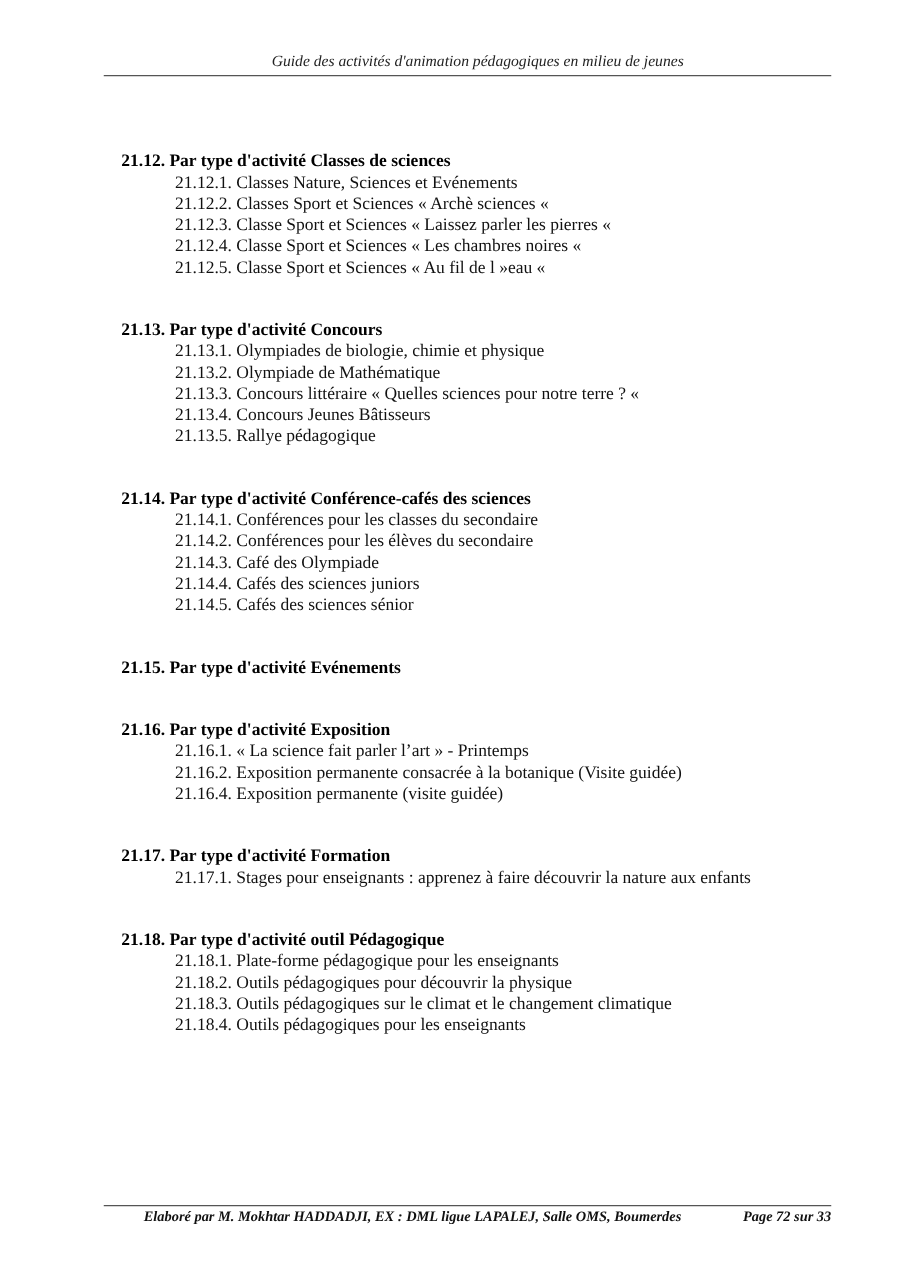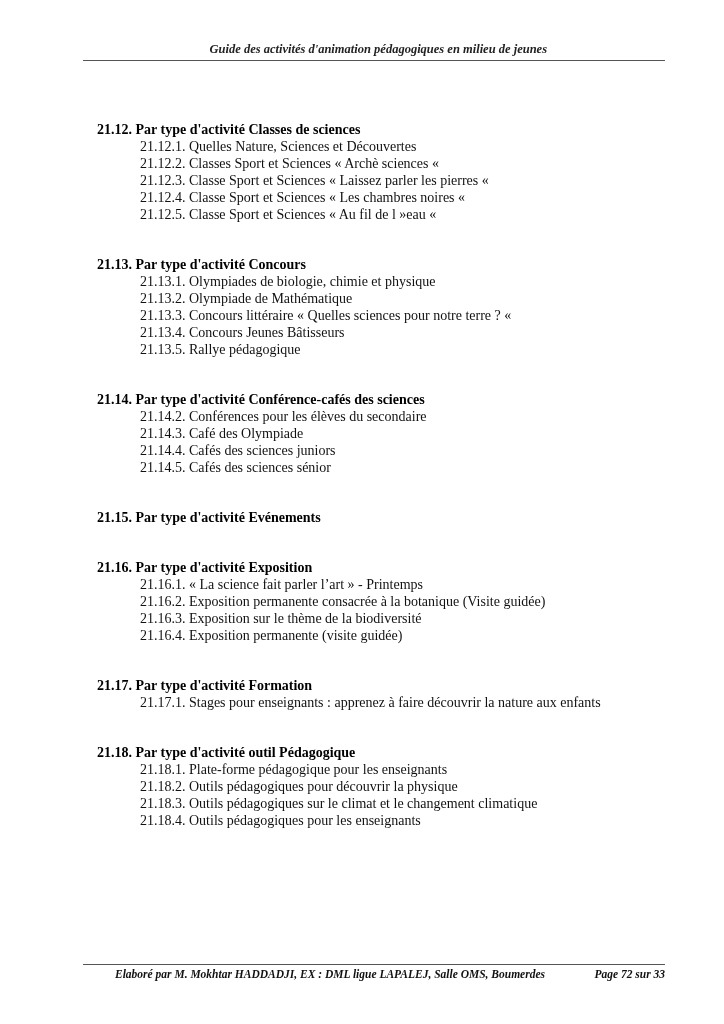--- a/index.html
+++ b/index.html
@@ -15,21 +15,20 @@
       font-family: "Liberation Serif", "DejaVu Serif", serif;
       color: #111111;
     }
     .page-header {
       position: absolute;
       left: 83px;
       top: 36px;
       width: 582px;
       height: 24px;
       border-bottom: 1.5px solid #555555;
-      font-weight: bold;
     }
     .page-header-title {
       position: absolute;
       right: 118px;
       top: 6px;
       font-family: "Liberation Serif", "DejaVu Serif", serif;
       font-style: italic;
       font-size: 12.5px;
       color: #222222;
       white-space: nowrap;
@@ -108,21 +107,21 @@
 
 <div class="page-header">
   <span class="page-header-title">Guide des activités d'animation pédagogiques en milieu de jeunes</span>
 </div>
 
 <div class="content">
 
   <div class="section s1">
     <div class="section-heading">21.12. Par type d'activité Classes de sciences</div>
     <ul class="section-items">
-      <li class="section-item">21.12.1. Quelles Nature, Sciences et Découvertes</li>
+      <li class="section-item">21.12.1. Classes Nature, Sciences et Evénements</li>
       <li class="section-item">21.12.2. Classes Sport et Sciences « Archè sciences «</li>
       <li class="section-item">21.12.3. Classe Sport et Sciences «  Laissez parler les pierres «</li>
       <li class="section-item">21.12.4. Classe Sport et Sciences «  Les chambres noires «</li>
       <li class="section-item">21.12.5. Classe Sport et Sciences « Au fil de l »eau «</li>
     </ul>
   </div>
 
   <div class="section s2">
     <div class="section-heading">21.13. Par type d'activité Concours</div>
     <ul class="section-items">
@@ -130,37 +129,37 @@
       <li class="section-item">21.13.2. Olympiade de Mathématique</li>
       <li class="section-item">21.13.3. Concours littéraire «  Quelles sciences pour notre terre ? «</li>
       <li class="section-item">21.13.4. Concours Jeunes Bâtisseurs</li>
       <li class="section-item">21.13.5. Rallye pédagogique</li>
     </ul>
   </div>
 
   <div class="section s3">
     <div class="section-heading">21.14. Par type d'activité Conférence-cafés des sciences</div>
     <ul class="section-items">
+      <li class="section-item">21.14.1. Conférences pour les classes du secondaire</li>
       <li class="section-item">21.14.2. Conférences pour les élèves du secondaire</li>
       <li class="section-item">21.14.3. Café des Olympiade</li>
       <li class="section-item">21.14.4. Cafés des sciences juniors</li>
       <li class="section-item">21.14.5. Cafés des sciences sénior</li>
     </ul>
   </div>
 
   <div class="section s4">
     <div class="section-heading">21.15. Par type d'activité Evénements</div>
   </div>
 
   <div class="section s5">
     <div class="section-heading">21.16. Par type d'activité Exposition</div>
     <ul class="section-items">
       <li class="section-item">21.16.1. « La science fait parler l’art » - Printemps</li>
       <li class="section-item">21.16.2. Exposition permanente consacrée à la botanique (Visite guidée)</li>
-      <li class="section-item">21.16.3. Exposition sur le thème de la biodiversité</li>
       <li class="section-item">21.16.4. Exposition permanente (visite guidée)</li>
     </ul>
   </div>
 
   <div class="section s6">
     <div class="section-heading">21.17. Par type d'activité Formation</div>
     <ul class="section-items">
       <li class="section-item">21.17.1. Stages pour enseignants : apprenez à faire découvrir la nature aux enfants</li>
     </ul>
   </div>

